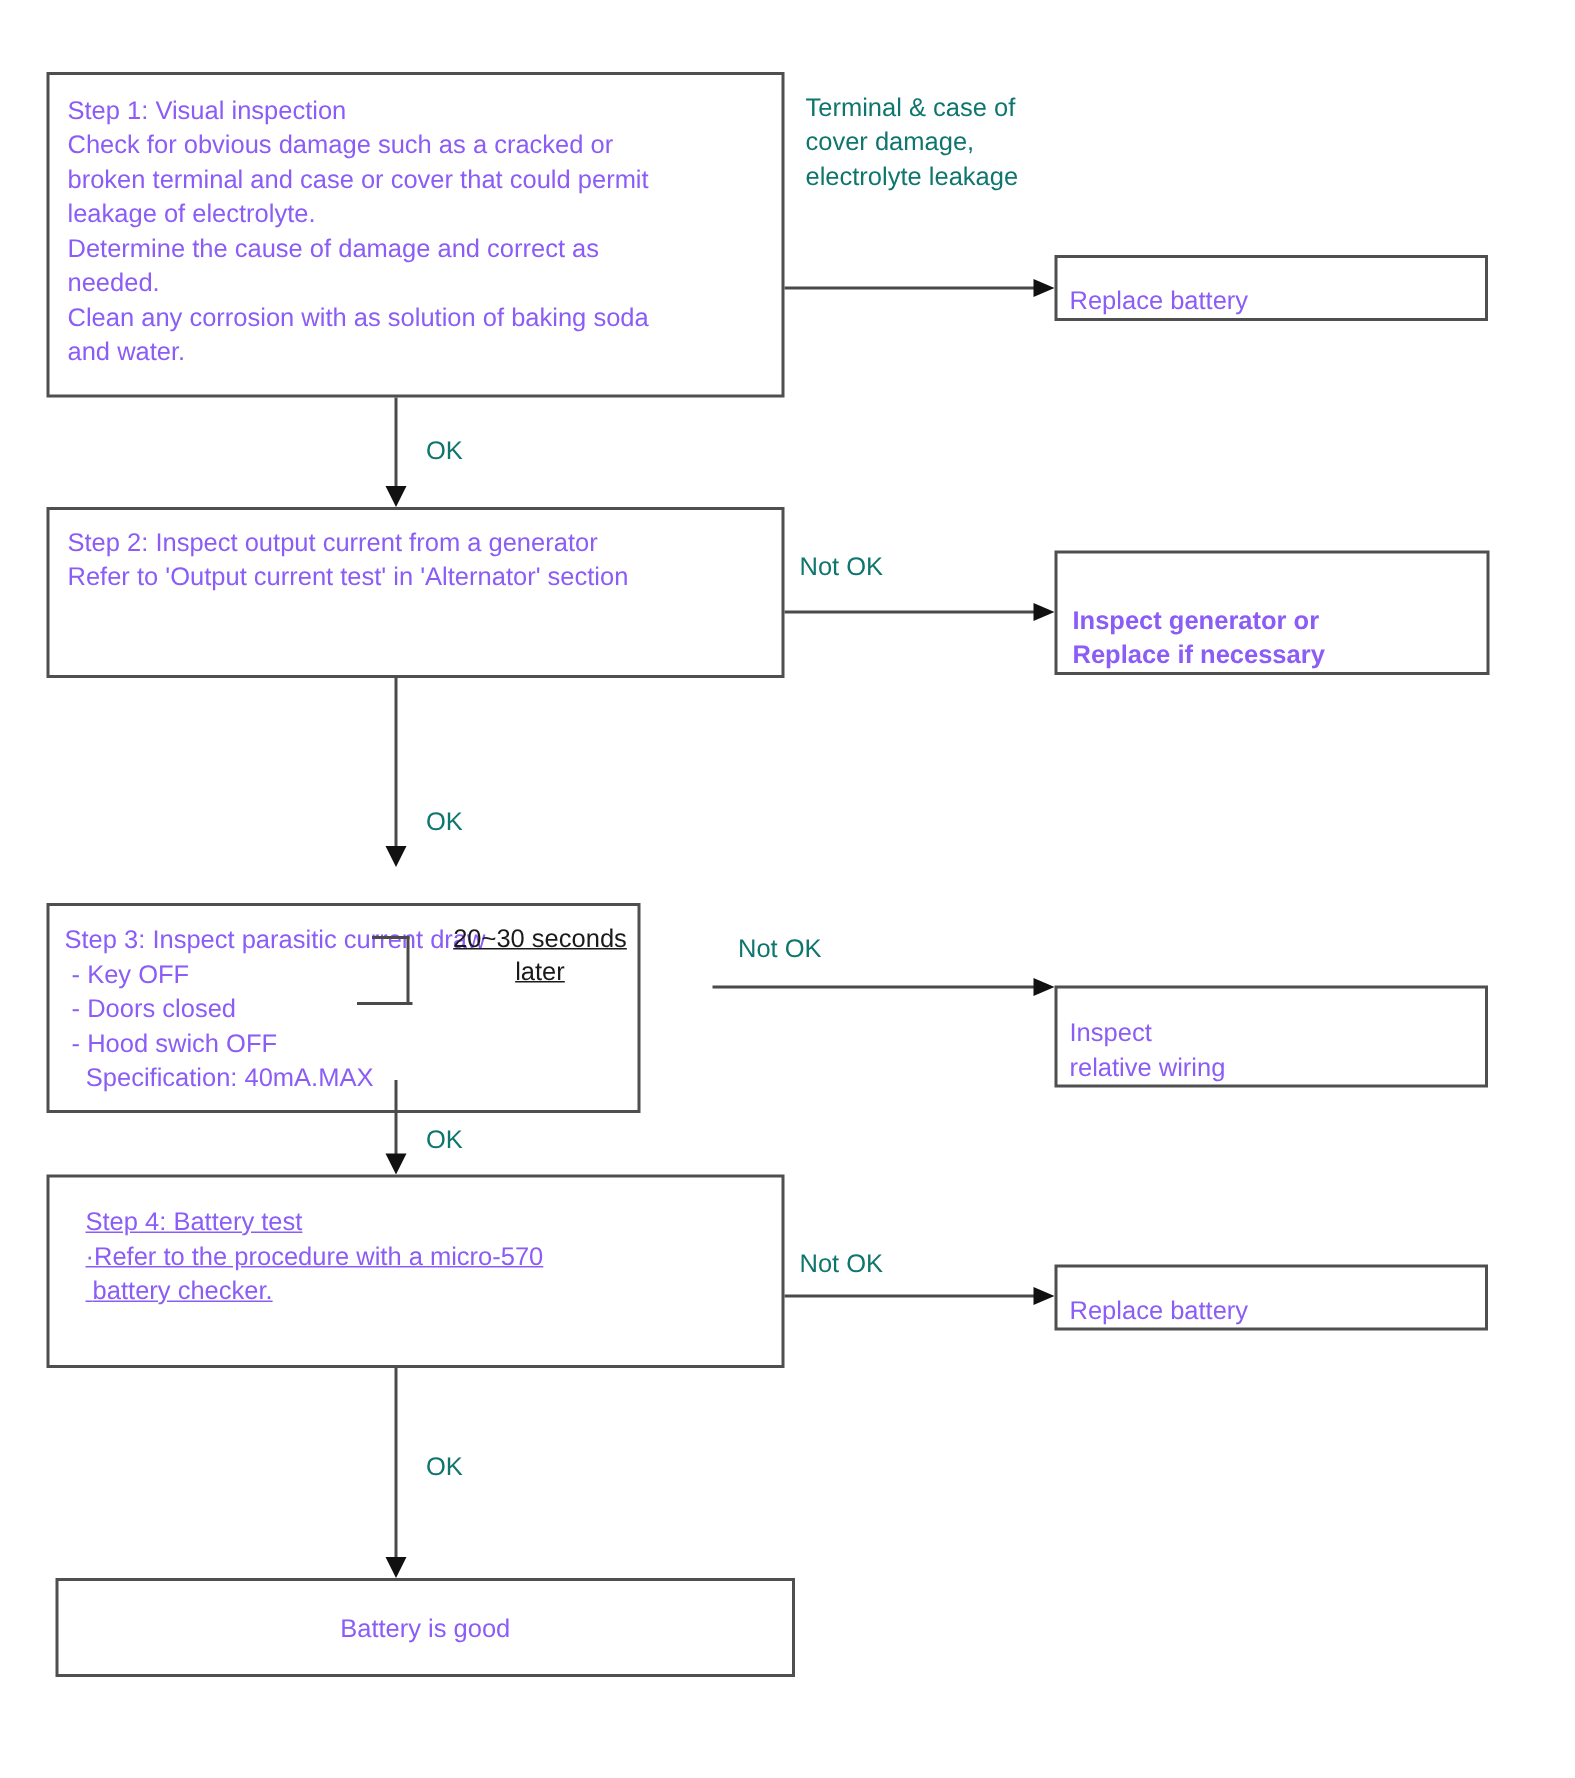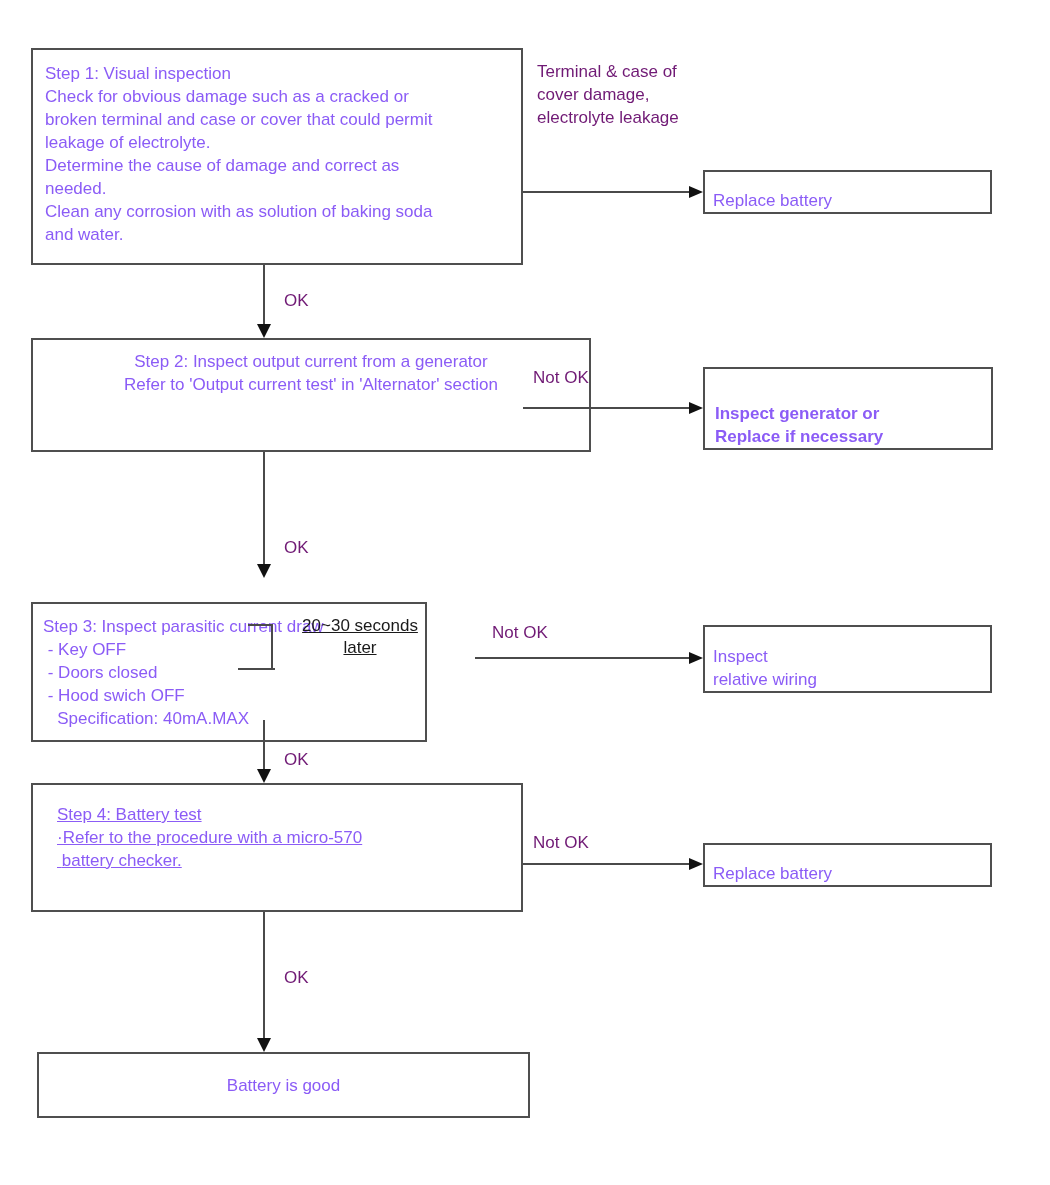--- a/index.html
+++ b/index.html
@@ -33,21 +33,21 @@
   .action .box-text{padding-left:8px;}
   .action2 .box-text{padding-left:10px;font-weight:bold;}
   .result{
     display:flex;align-items:center;justify-content:center;text-align:right;
   }
   .label{
     position:absolute;
     font-size:17px;
     line-height:23px;
     white-space:pre-wrap;
-    color:#701a75;
+    color:#0f766e;
   }
   .hline{position:absolute;height:2px;background:#4a4a4a;}
   .vline{position:absolute;width:2px;background:#4a4a4a;}
   .arrow-right{
     position:absolute;width:0;height:0;
     border-top:6px solid transparent;
     border-bottom:6px solid transparent;
     border-left:14px solid #111111;
   }
   .arrow-down{
@@ -91,21 +91,21 @@
   <div class="hline" style="left:523px;top:191px;width:168px;"></div>
   <div class="arrow-right" style="left:689px;top:186px;"></div>
   <div class="box action" style="left:703px;top:170px;width:289px;height:44px;">
     <div class="box-text">Replace battery</div>
   </div>
 
   <div class="vline" style="left:263px;top:265px;height:60px;"></div>
   <div class="arrow-down" style="left:257px;top:324px;"></div>
   <div class="label" style="left:284px;top:289px;">OK</div>
 
-  <div class="box" style="left:31px;top:338px;width:560px;height:114px;text-align:center;">
+  <div class="box" style="left:31px;top:338px;width:492px;height:114px;">
     <div class="box-text pad-step2">Step 2: Inspect output current from a generator
 Refer to 'Output current test' in 'Alternator' section</div>
   </div>
   <div class="label" style="left:533px;top:366px;">Not OK</div>
   <div class="hline" style="left:523px;top:407px;width:168px;"></div>
   <div class="arrow-right" style="left:689px;top:402px;"></div>
   <div class="box action action2" style="left:703px;top:367px;width:290px;height:83px;">
     <div class="box-text">Inspect generator or
 Replace if necessary</div>
   </div>
@@ -122,21 +122,21 @@
    Specification: 40mA.MAX</div>
   </div>
   <div class="bracket-main" style="left:248px;top:624px;width:25px;height:46px;"></div>
   <div class="bracket-foot" style="left:238px;top:668px;width:37px;"></div>
   <div class="timing" style="left:290px;top:615px;width:140px;text-decoration:underline;">20~30 seconds
 later</div>
 
   <div class="label" style="left:492px;top:621px;">Not OK</div>
   <div class="hline" style="left:475px;top:657px;width:216px;"></div>
   <div class="arrow-right" style="left:689px;top:652px;"></div>
-  <div class="box action" style="left:703px;top:625px;width:289px;height:68px;">
+  <div class="box action" style="left:703px;top:657px;width:289px;height:68px;">
     <div class="box-text">Inspect
 relative wiring</div>
   </div>
 
   <div class="vline" style="left:263px;top:720px;height:50px;"></div>
   <div class="arrow-down" style="left:257px;top:769px;"></div>
   <div class="label" style="left:284px;top:748px;">OK</div>
 
   <div class="box" style="left:31px;top:783px;width:492px;height:129px;">
     <div class="box-text pad-step4">Step 4: Battery test

